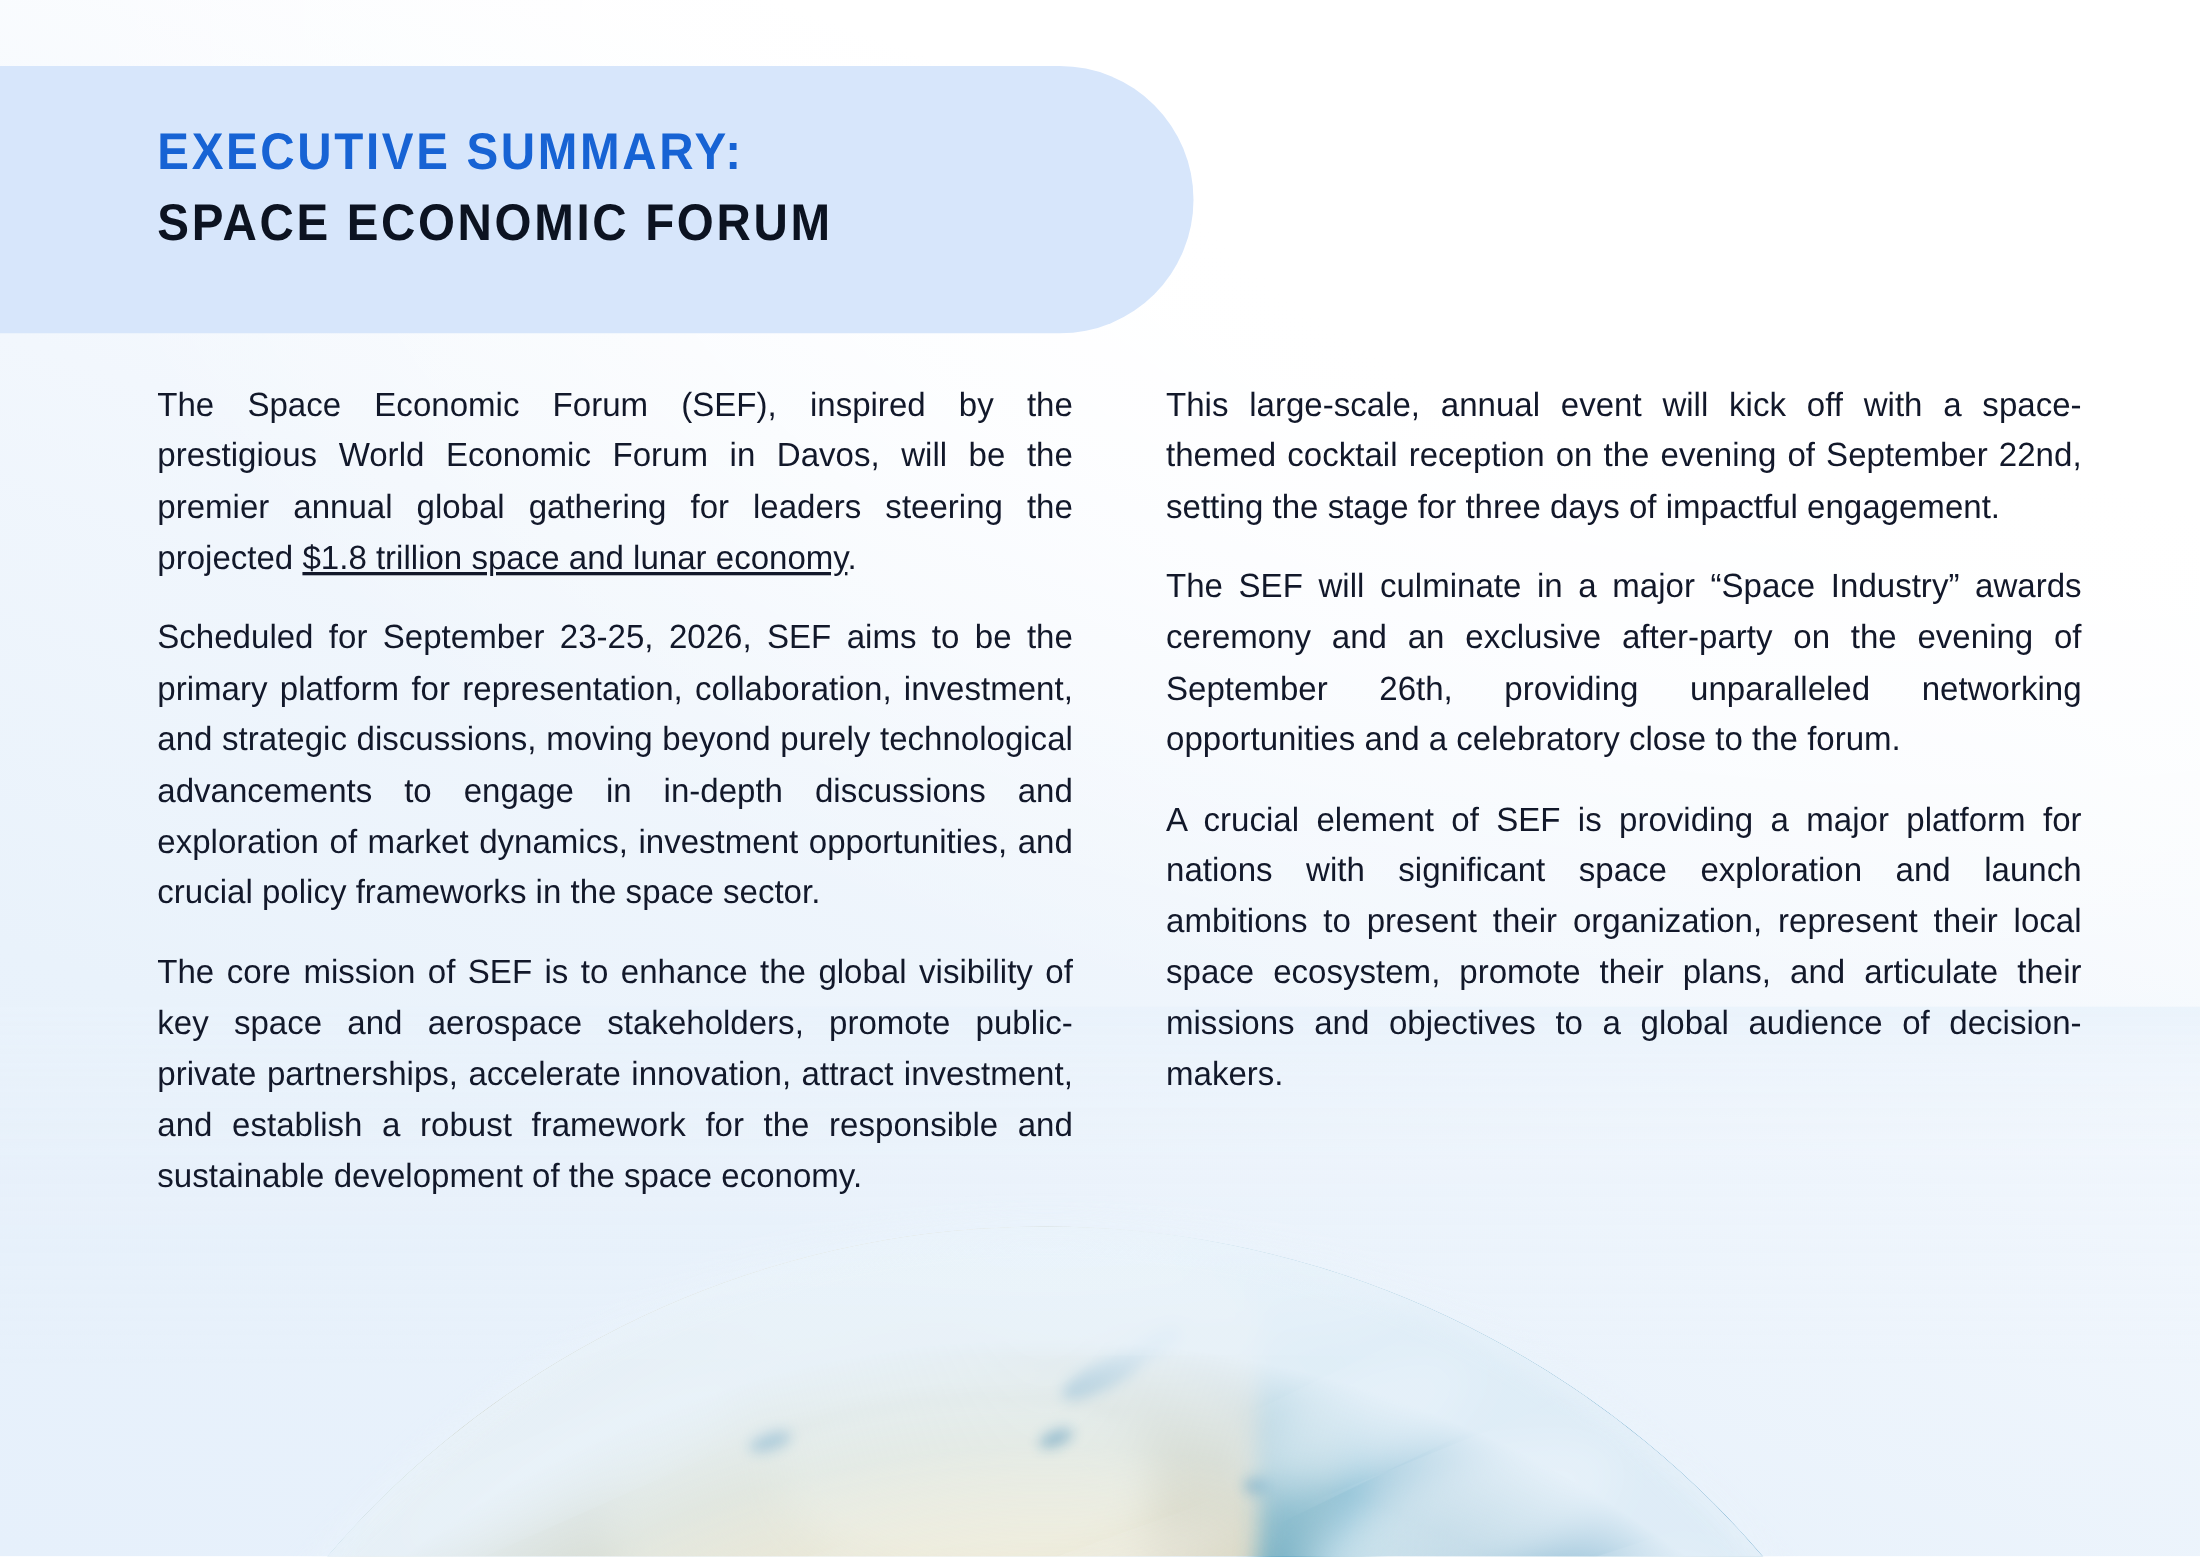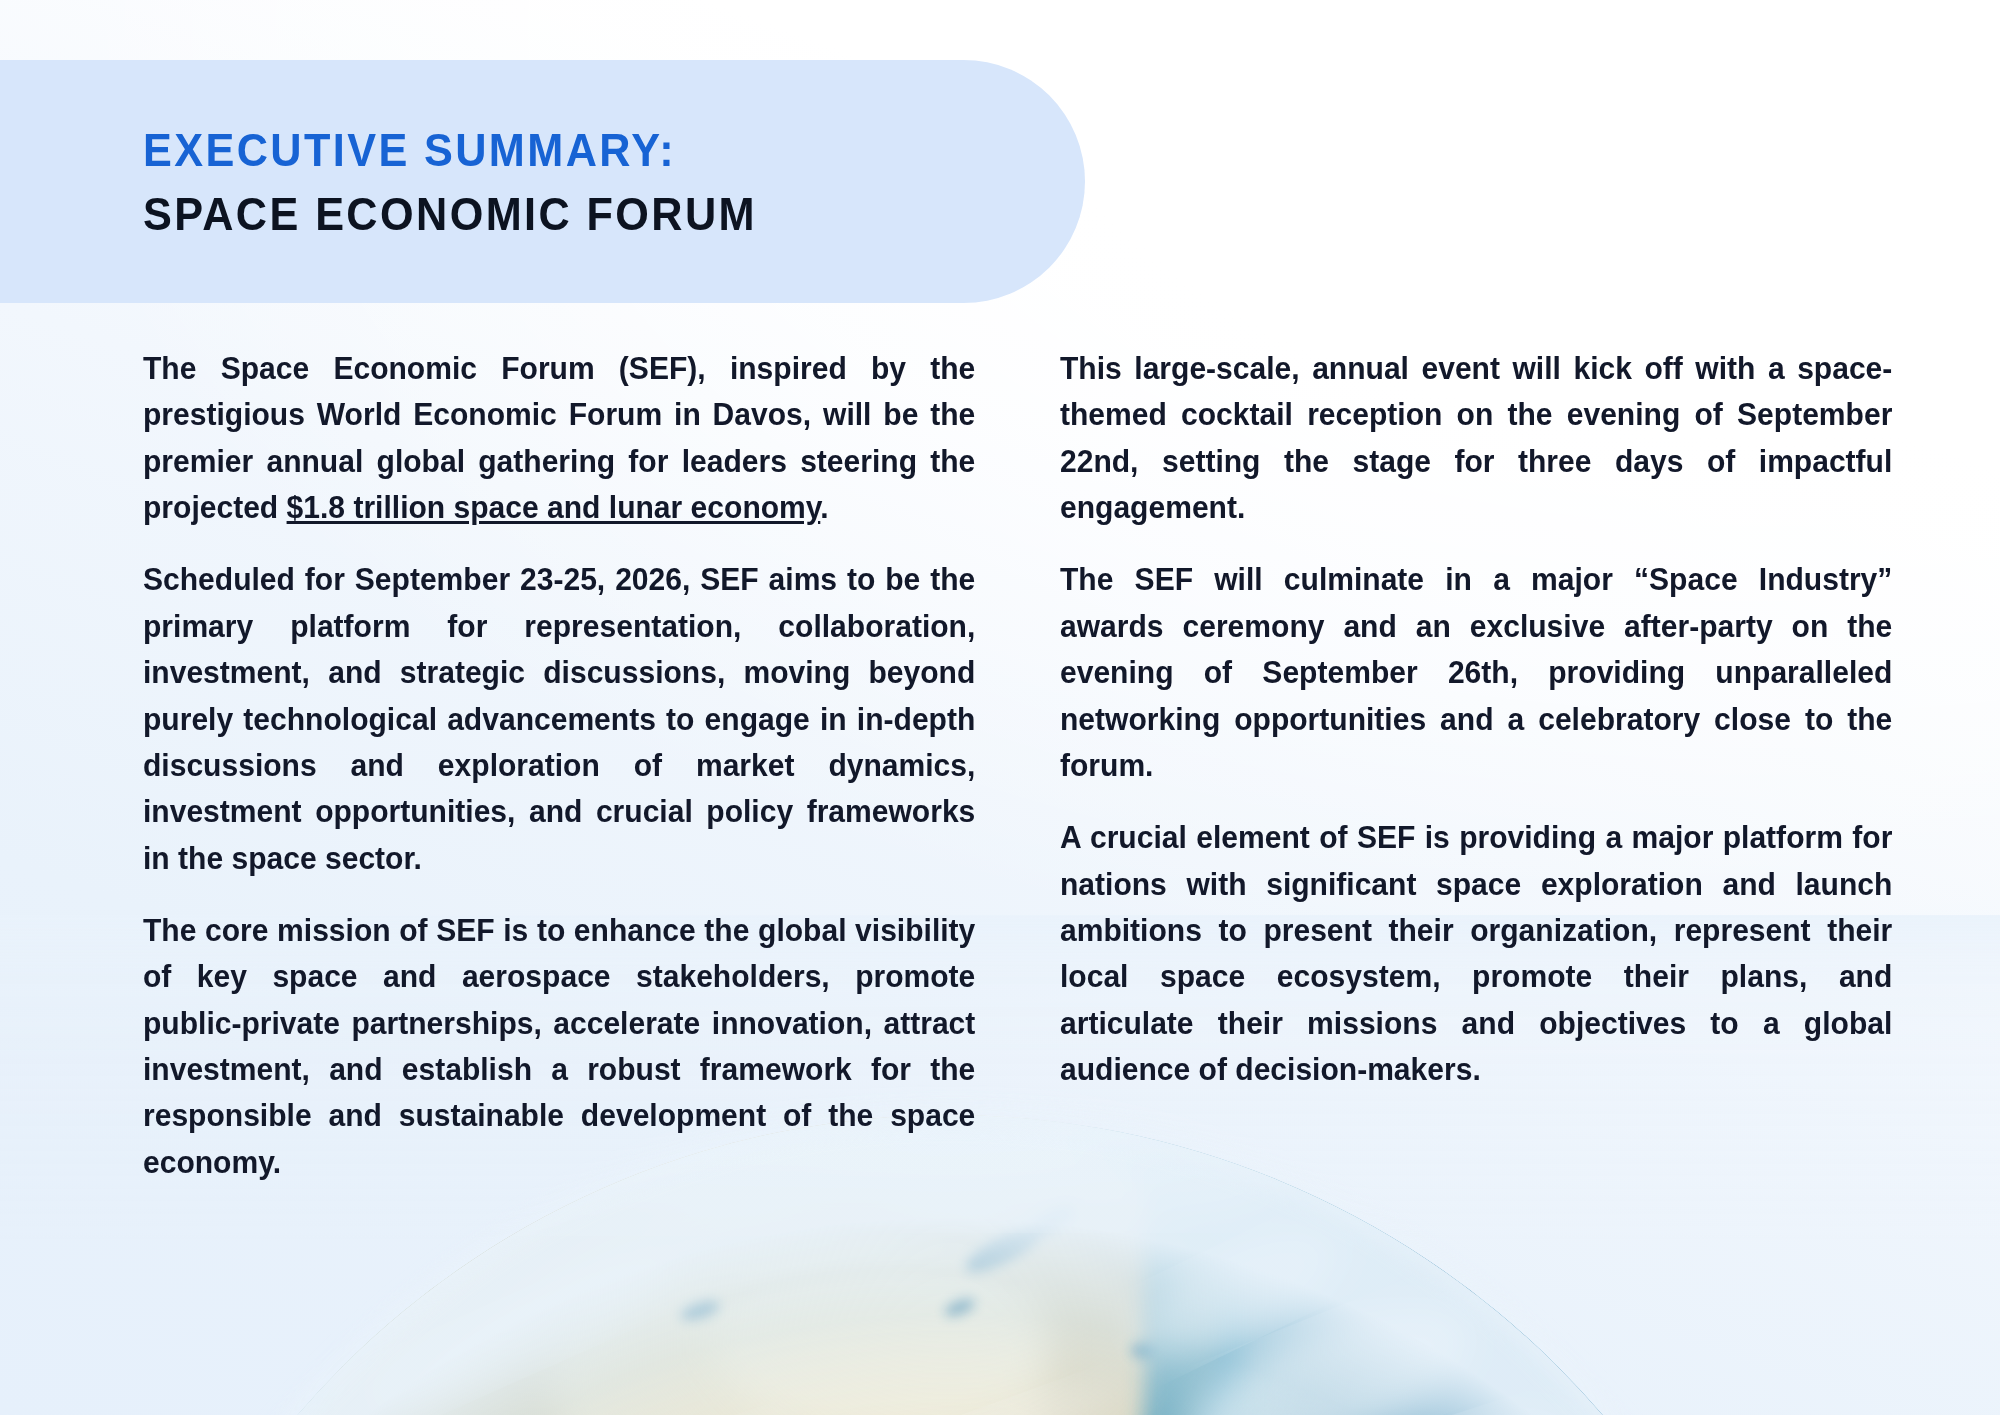--- a/index.html
+++ b/index.html
@@ -32,21 +32,21 @@
     top: 60px;
     width: 1145px;
     height: 243px;
     background: #d7e6fb;
     border-radius: 0 130px 130px 0;
     z-index: 1;
   }
   #header-text {
     position: absolute;
     left: 143px;
-    top: 118px;
+    top: 106px;
     z-index: 3;
   }
   .title-line {
     font-family: "Liberation Sans Narrow", "Liberation Sans", sans-serif;
     font-weight: bold;
     font-size: 47px;
     letter-spacing: 2.6px;
     line-height: 1.36;
     white-space: nowrap;
     transform: scaleX(0.92);
@@ -59,21 +59,20 @@
   #columns {
     position: absolute;
     left: 0;
     top: 345px;
     width: 2000px;
     z-index: 3;
     display: flex;
     gap: 72px;
     padding: 0 143px 0 143px;
     box-sizing: border-box;
-    font-weight: bold;
   }
   .column { width: 845px; flex: 0 0 845px; }
   .column p {
     margin: 0 0 26px 0;
     text-align: justify;
     text-justify: inter-word;
     font-family: "Liberation Sans Narrow", "Liberation Sans", sans-serif;
     font-size: 30.5px;
     line-height: 1.52;
     color: #12182a;

